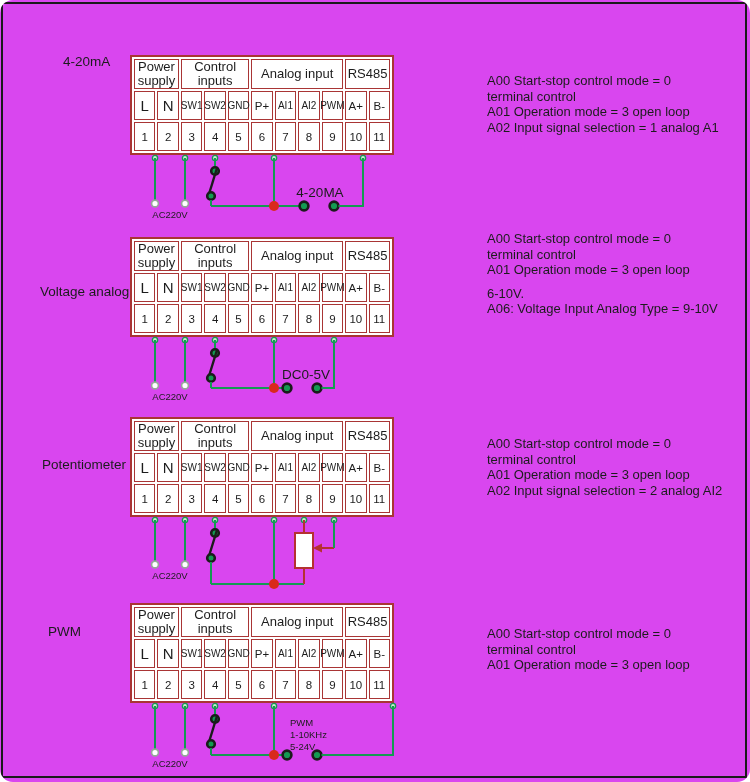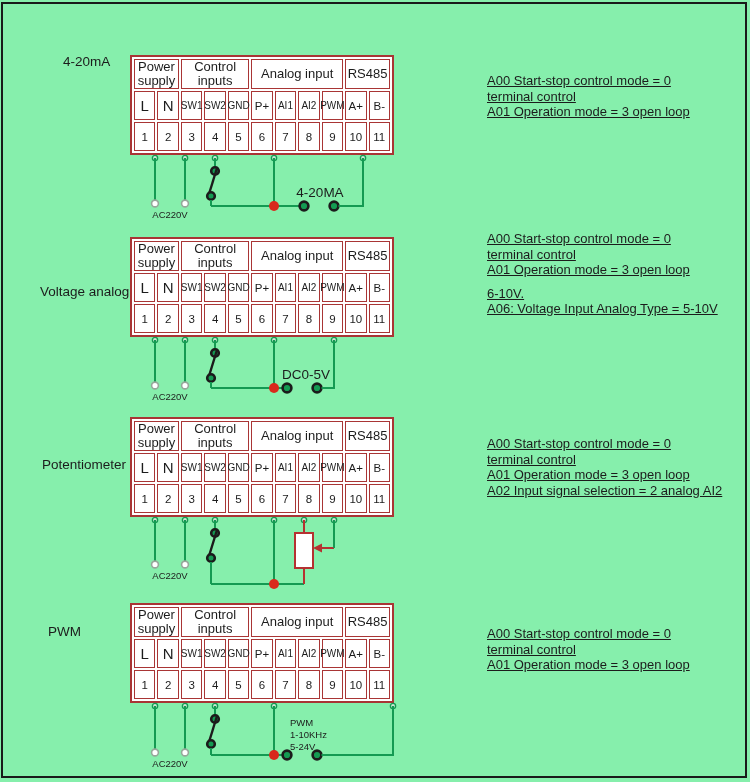--- a/index.html
+++ b/index.html
@@ -1,34 +1,34 @@
 <!DOCTYPE html>
 <html><head>
 <meta charset="utf-8">
 <style>
   html,body { margin:0; padding:0; background:#fff; }
   #stage {
-    position:relative; width:750px; height:782px; background:#86efac; overflow:hidden;
-    font-family:"Liberation Sans", sans-serif; color:#1c1c1c;
+    position:relative; width:750px; height:782px; background:#d946ef; overflow:hidden;
+    font-family:"Liberation Sans", sans-serif; color:#1c1c1c;border-radius:13px;
     --red:#a93535; --green:#149a52; --jred:#d9291c; --black:#1b1b1b; --pred:#b53131;
   }
   .frame { position:absolute; left:1px; top:2px; width:742px; height:772px;
            border:2px solid #1a1a1a; pointer-events:none; }
   .side-label { position:absolute; font-size:13.5px; white-space:nowrap; }
   .ttable {
     position:absolute; left:130px; width:264px; height:100px; box-sizing:border-box;
     background:#fff; border:2px solid var(--red); padding:2px;
     display:grid; grid-template-columns:repeat(11,1fr); grid-template-rows:30px 29px 1fr; gap:2px;
   }
   .tcell { border:1.5px solid var(--red); background:#fff; display:flex;
            align-items:center; justify-content:center; min-width:0; }
   .hcell { font-size:13px; line-height:1.1; white-space:pre-line; text-align:center; }
   .lg { font-size:15px; } .sm { font-size:10px; } .md { font-size:11.5px; }
   .numc { font-size:11.5px; }
-  .ann { position:absolute; left:487px; white-space:nowrap;text-decoration:underline; }
+  .ann { position:absolute; left:487px; white-space:nowrap; }
   .ann-line { font-size:13px; line-height:15.5px; min-height:15.5px; }
   .ann-gap { height:8px; }
   svg.wiring { position:absolute; left:138px; overflow:visible; }
   .gw  { stroke:var(--green); stroke-width:2; fill:none; }
   .rw  { stroke:var(--pred);  stroke-width:2; fill:none; }
   .endc { fill:#fff; stroke:#96a89a; stroke-width:1.6; }
   .cdot { fill:#cde7d4; stroke:var(--green); stroke-width:1.4; }
   .srcc, .swc { fill:var(--green); stroke:var(--black); stroke-width:2.6; }
   .swl { stroke:var(--black); stroke-width:2.4; stroke-linecap:round; }
   .jdot { fill:var(--jred); }
@@ -289,28 +289,29 @@
     <path class="gw" d="M183.5,52 H255 V3"></path>
     <text class="wsmall" x="152" y="23">PWM</text>
     <text class="wsmall" x="152" y="35">1-10KHz</text>
     <text class="wsmall" x="152" y="47">5-24V</text>
   </svg>
 
   <div class="ann" style="top:73px;">
       <div class="ann-line">A00 Start-stop control mode = 0</div>
       <div class="ann-line">terminal control</div>
       <div class="ann-line">A01 Operation mode = 3 open loop</div>
+      <div class="ann-line">A02 Input signal selection = 1 analog A1</div>
     </div>
   <div class="ann" style="top:231px;">
       <div class="ann-line">A00 Start-stop control mode = 0</div>
       <div class="ann-line">terminal control</div>
       <div class="ann-line">A01 Operation mode = 3 open loop</div>
       <div class="ann-gap"></div>
       <div class="ann-line">6-10V.</div>
-      <div class="ann-line">A06: Voltage Input Analog Type = 5-10V</div>
+      <div class="ann-line">A06: Voltage Input Analog Type = 9-10V</div>
     </div>
   <div class="ann" style="top:436px;">
       <div class="ann-line">A00 Start-stop control mode = 0</div>
       <div class="ann-line">terminal control</div>
       <div class="ann-line">A01 Operation mode = 3 open loop</div>
       <div class="ann-line">A02 Input signal selection = 2 analog AI2</div>
     </div>
   <div class="ann" style="top:626px;">
       <div class="ann-line">A00 Start-stop control mode = 0</div>
       <div class="ann-line">terminal control</div>

